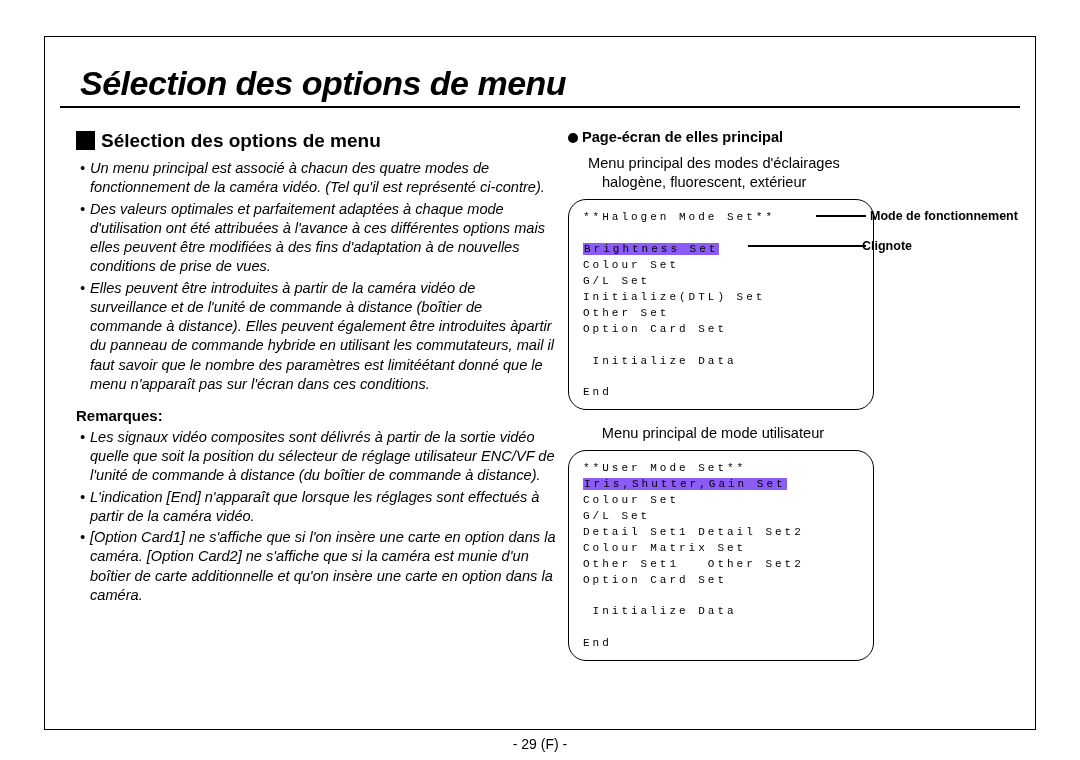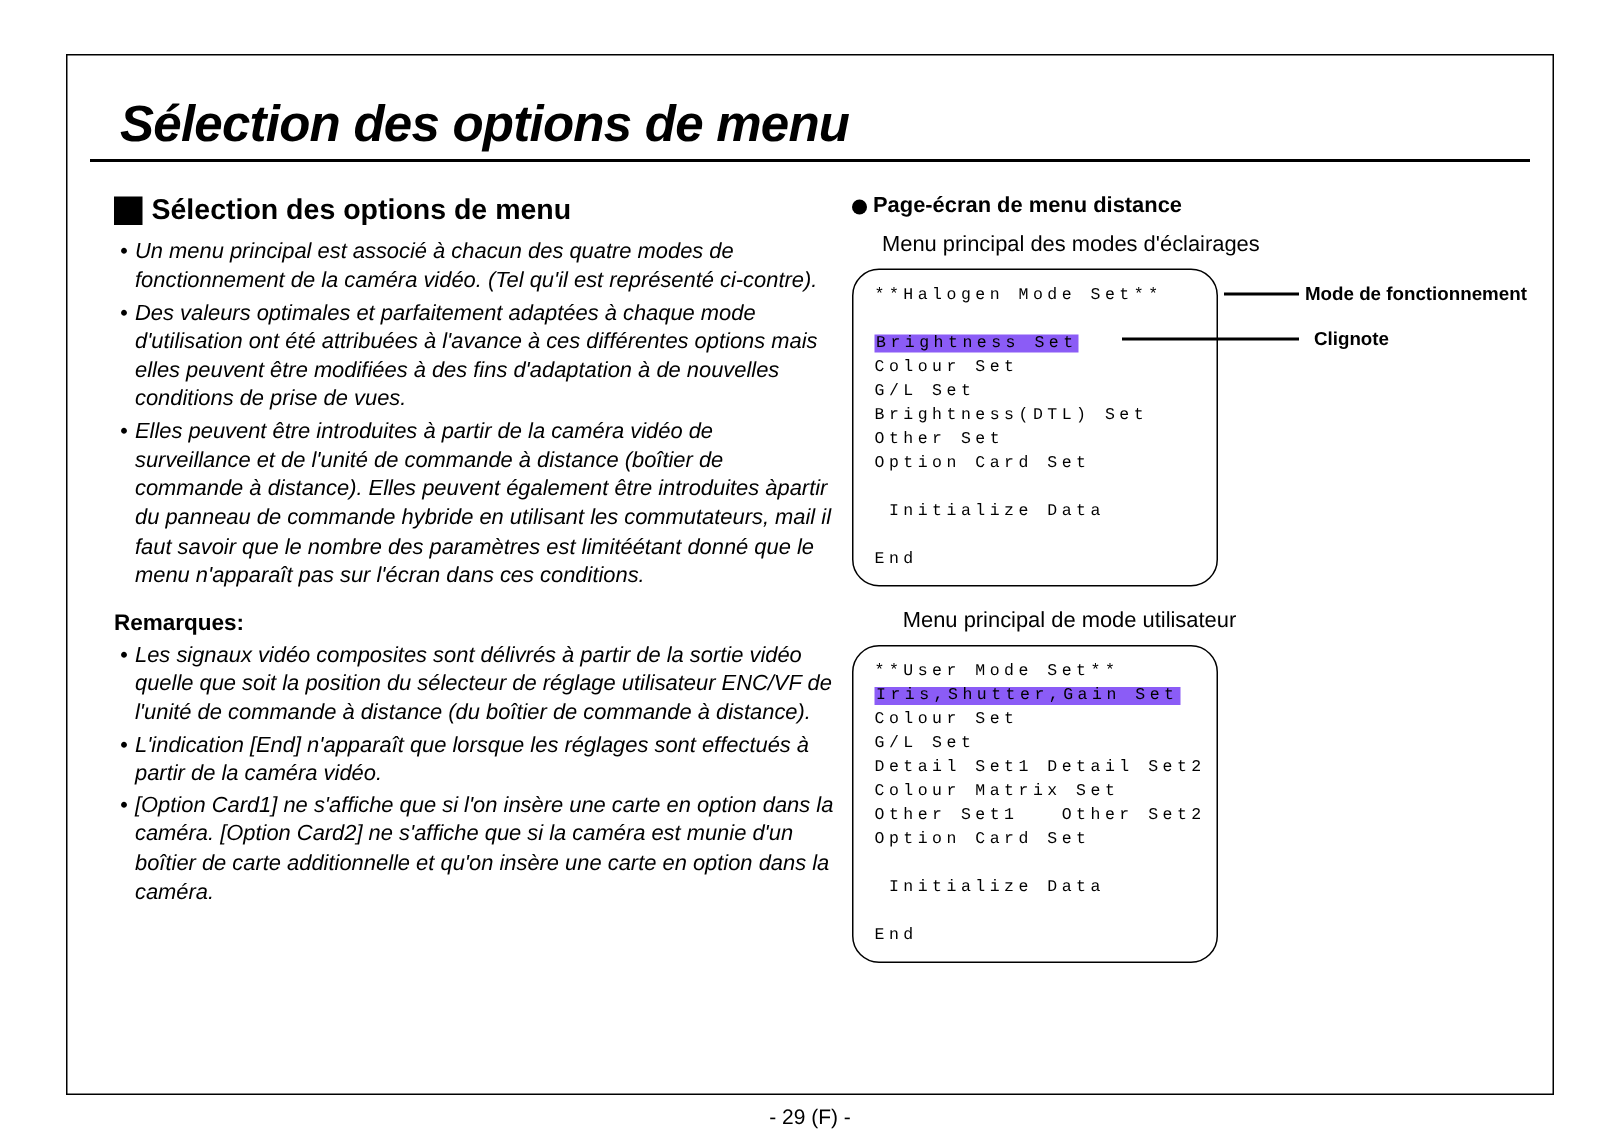--- a/index.html
+++ b/index.html
@@ -95,21 +95,21 @@
   }
   .black-dot {
     display: inline-block;
     width: 10px; height: 10px;
     border-radius: 50%;
     background: #000;
   }
   .screen-box {
     border: 1.5px solid #000;
     border-radius: 18px;
-    width: 244px;
+    width: 306px;
     padding: 10px 12px 8px 14px;
     margin-top: 6px;
     font-family: "Courier New", monospace;
     font-size: 11px;
     letter-spacing: 3px;
     line-height: 1.45;
     position: relative;
     overflow: visible;
     white-space: nowrap;
   }
@@ -167,45 +167,46 @@
     <div class="bullet-list">
       <div class="bullet-item">Les signaux vidéo composites sont délivrés à partir de la sortie vidéo quelle que soit la position du sélecteur de réglage utilisateur ENC/VF de l'unité de commande à distance (du boîtier de commande à distance).</div>
       <div class="bullet-item">L'indication [End] n'apparaît que lorsque les réglages sont effectués à partir de la caméra vidéo.</div>
       <div class="bullet-item">[Option Card1] ne s'affiche que si l'on insère une carte en option dans la caméra. [Option Card2] ne s'affiche que si la caméra est munie d'un boîtier de carte additionnelle et qu'on insère une carte en option dans la caméra.</div>
     </div>
   </div>
 
   <div class="col-right">
     <div class="sub-heading">
       <span class="black-dot"></span>
-      <span>Page-écran de menu distance</span>
+      <span>Page-écran de elles principal</span>
     </div>
     <div class="right-intro">
       <div>Menu principal des modes d'éclairages</div>
+      <div class="line2">halogène, fluorescent, extérieur</div>
     </div>
 
     <div class="boxwrap">
       <div class="screen-box">
         <span class="screen-line">**Halogen Mode Set**</span>
         <span class="screen-line"> </span>
         <span class="screen-line"><span class="hl">Brightness Set</span></span>
         <span class="screen-line">Colour Set</span>
         <span class="screen-line">G/L Set</span>
-        <span class="screen-line">Brightness(DTL) Set</span>
+        <span class="screen-line">Initialize(DTL) Set</span>
         <span class="screen-line">Other Set</span>
         <span class="screen-line">Option Card Set</span>
         <span class="screen-line"> </span>
         <span class="screen-line"> Initialize Data</span>
         <span class="screen-line"> </span>
         <span class="screen-line">End</span>
       </div>
       <div class="leader" style="top:16px; left:248px; width:50px;"></div>
       <div class="annot" style="top:9px; left:302px;text-align:center;">Mode de fonctionnement</div>
       <div class="leader" style="top:46px; left:180px; width:118px;"></div>
-      <div class="annot" style="top:39px; left:308px;">Clignote</div>
+      <div class="annot" style="top:39px; left:294px;">Clignote</div>
     </div>
 
     <div class="user-caption" style="width:290px;">Menu principal de mode utilisateur</div>
 
     <div class="boxwrap">
       <div class="screen-box">
         <span class="screen-line">**User Mode Set**</span>
         <span class="screen-line"><span class="hl">Iris,Shutter,Gain Set</span></span>
         <span class="screen-line">Colour Set</span>
         <span class="screen-line">G/L Set</span>

